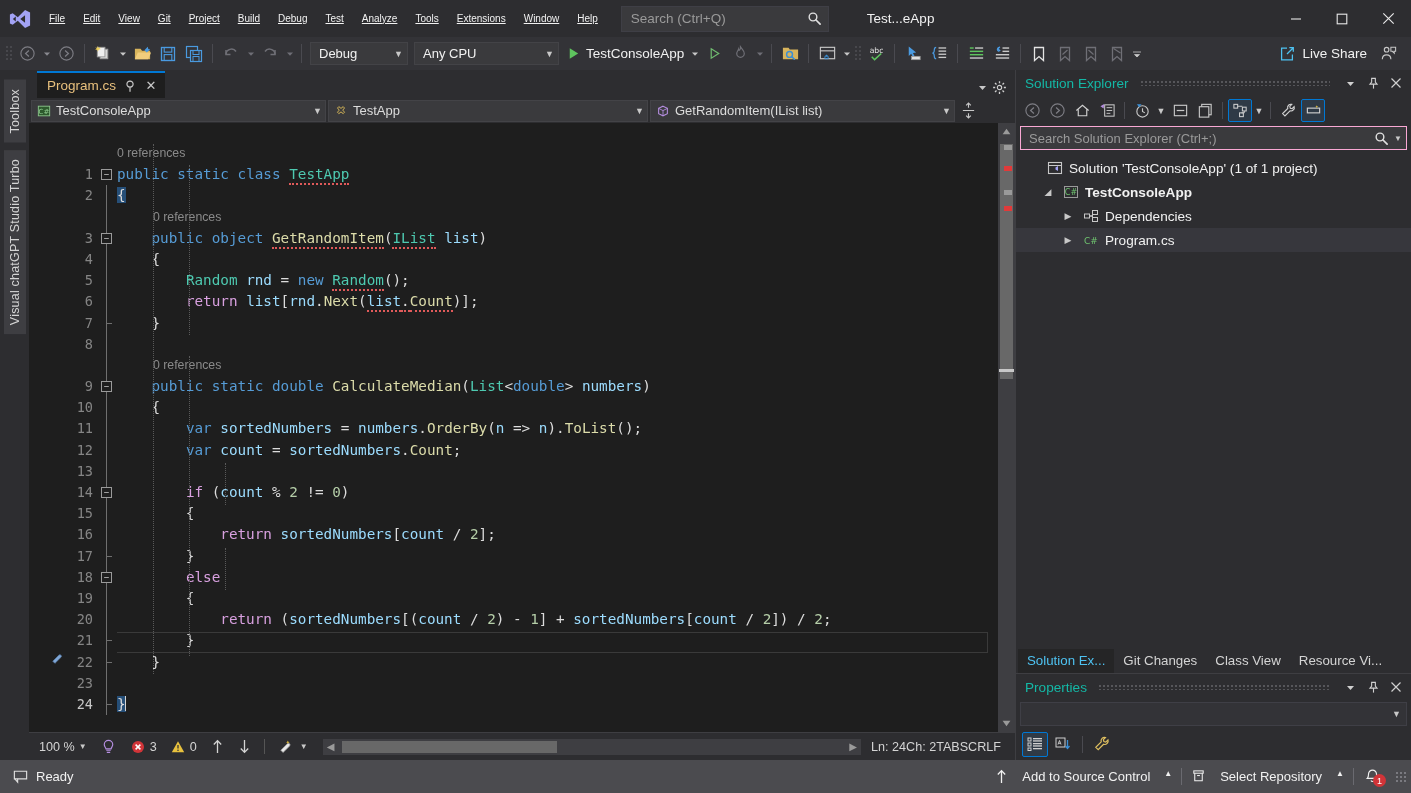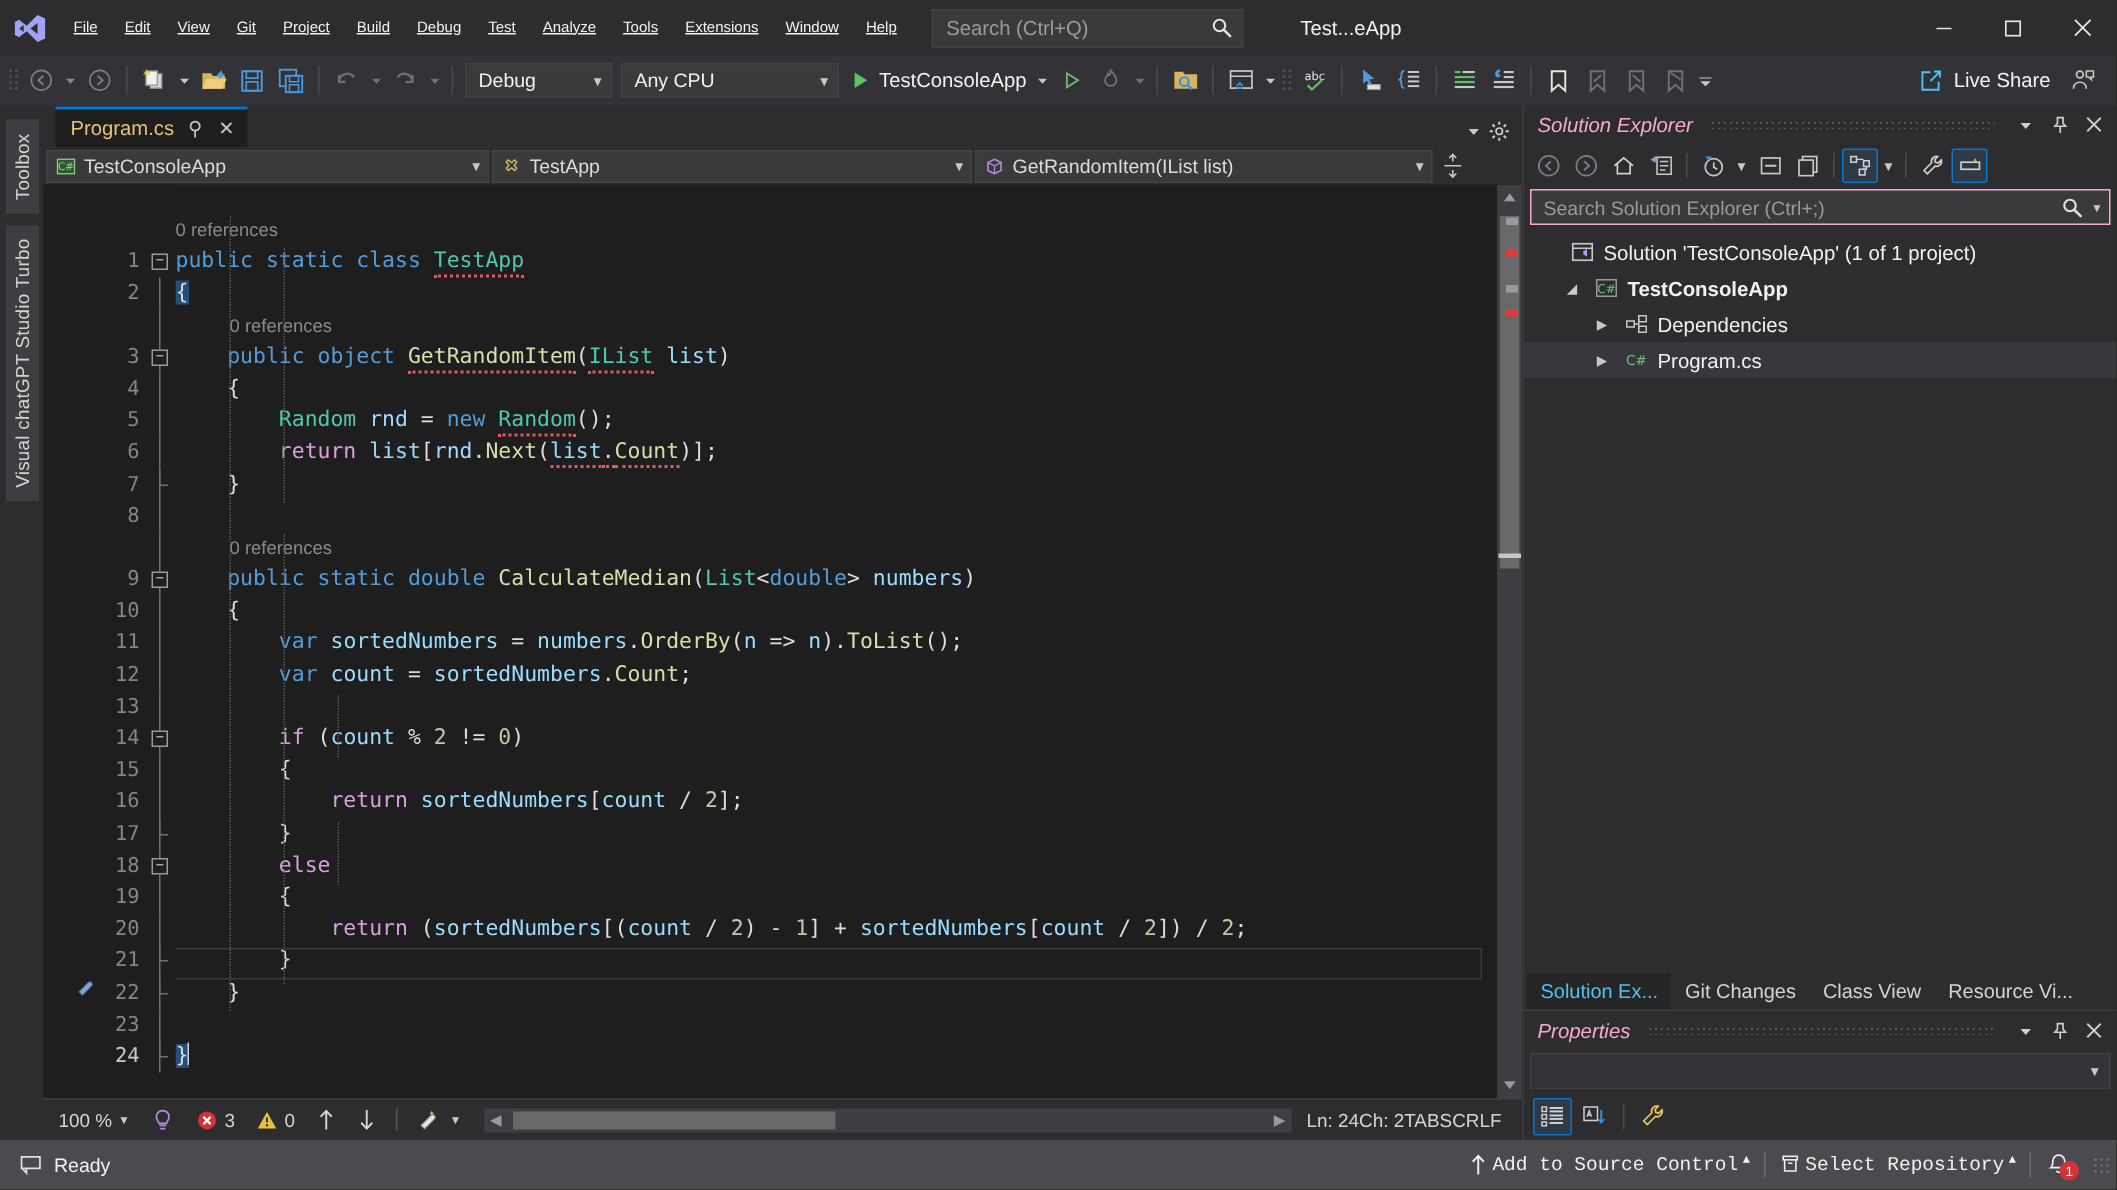--- a/index.html
+++ b/index.html
@@ -139,21 +139,21 @@
   .st-sep { width:1px; height:15px; background:#555; margin:0 4px; }
   .hscroll { flex:1; height:16px; background:#3e3e42; display:flex; align-items:center; margin:0 6px; position:relative;}
   .hs-thumb{ position:absolute; left:19px; width:215px; top:2px; bottom:2px; background:#686868; }
   .hs-arrow{ width:16px; text-align:center; color:#9a9a9a; font-size:10px; }
   .ed-right { display:flex; align-items:center; padding-right:8px; }
 
   
   .rightdock { width:396px; flex:0 0 396px; background:#2d2d30; display:flex; flex-direction:column; min-height:0;
                border-left:1px solid #3e3e42;}
   .pane-head { height:26px; display:flex; align-items:center; padding:0 6px 0 9px; gap:5px; flex:0 0 26px;}
-  .pane-title { font-size:13.6px; color:#f9a8d4; white-space:nowrap;font-style:italic; }
+  .pane-title { font-size:13.6px; color:#14b8a6; white-space:nowrap; }
   .pane-dots { flex:1; height:6px; margin:0 6px;
     background-image:radial-gradient(#5b5b5f 1px, transparent 1px);
     background-size:4px 4px; opacity:.9; }
   .pane-btn { width:18px; height:20px; display:flex; align-items:center; justify-content:center; color:#d0d0d0; }
 
   .se-toolbar { height:29px; display:flex; align-items:center; padding:0 4px; gap:1px; flex:0 0 29px; }
   .se-btn { width:24px; height:23px; display:flex; align-items:center; justify-content:center; border-radius:2px;}
   .se-btn.sel { border:1px solid #0078d4; background:#2f3a46; }
   .se-car { width:12px; height:23px; display:flex; align-items:center; justify-content:center; color:#c8c8c8; font-size:9px;}
   .se-sep { width:1px; height:17px; background:#4a4a50; margin:0 4px; }
@@ -179,21 +179,21 @@
   .props-toolbar { height:32px; display:flex; align-items:center; padding:0 6px; gap:2px; }
   .pr-btn { width:26px; height:25px; display:flex; align-items:center; justify-content:center; border-radius:2px;}
   .pr-btn.sel{ border:1px solid #0078d4; background:#2f3a46; }
   .props-body { flex:1; background:#2d2d30; }
 
   
   .statusbar { height:33px; background:#68217a00; display:flex; align-items:center; flex:0 0 33px;
                background:#4b4b4f; font-size:13px; color:#f1f1f1; padding:0 4px;}
   .sb-left { display:flex; align-items:center; gap:7px; padding-left:8px; }
   .sb-right { margin-left:auto; display:flex; align-items:center; }
-  .sb-item { display:flex; align-items:flex-start; gap:3px; padding:6px 9px; white-space:nowrap;font-family:Liberation Mono, monospace;}
+  .sb-item { display:flex; align-items:flex-start; gap:14px; padding:6px 9px; white-space:nowrap;}
   .sb-sep { width:1px; height:17px; background:#6a6a70; }
   .bell-wrap { position:relative; padding:6px 10px; display:flex; align-items:center;}
   .bell-badge { position:absolute; right:5px; bottom:4px; width:13px; height:13px; border-radius:50%;
                 background:#d13438; color:#fff; font-size:9px; display:flex; align-items:center; justify-content:center; }
   .grip-dots { width:12px; height:12px; margin-left:4px;
     background-image:radial-gradient(#7a7a80 1px, transparent 1px); background-size:4px 4px;}
   svg { display:block; }
 </style>
 </head>
 <body>

